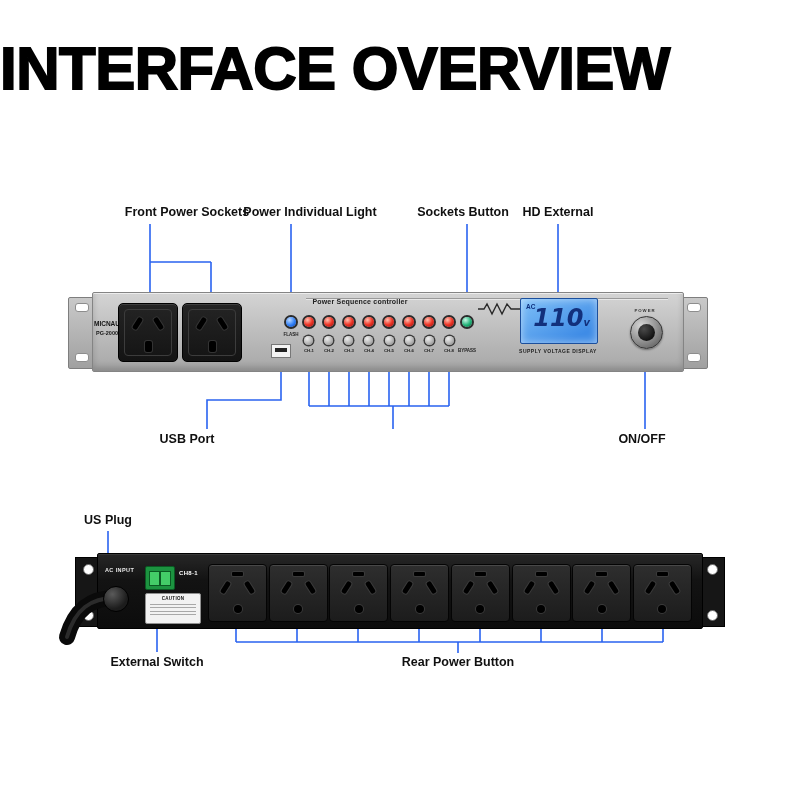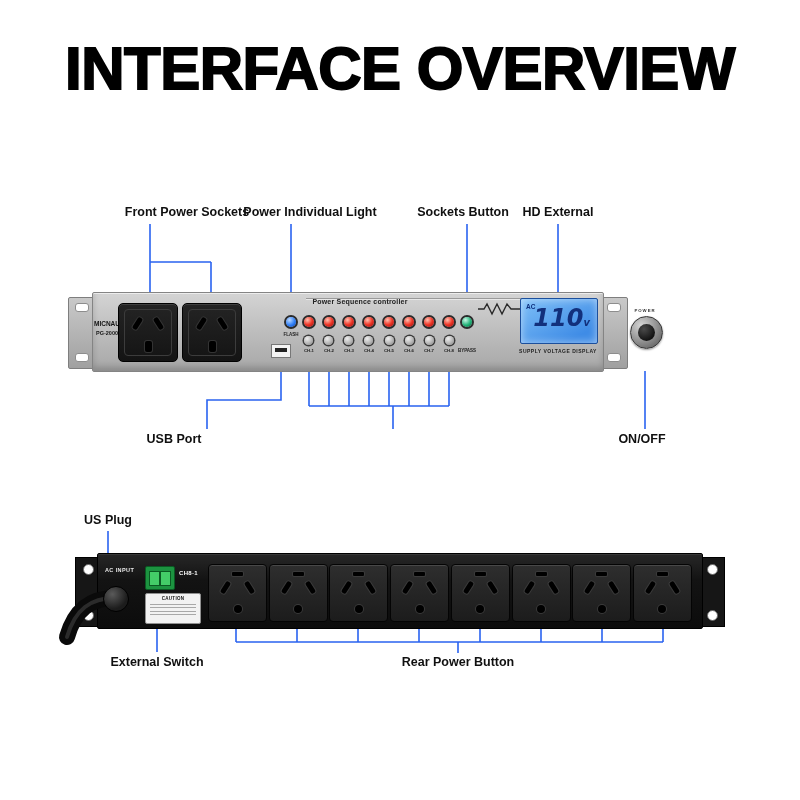--- a/index.html
+++ b/index.html
@@ -1,28 +1,28 @@
 <!DOCTYPE html>
 <html><head>
 <meta charset="utf-8">
 <style>
   html,body{margin:0;padding:0;background:#fff;}
   .page{position:relative;width:800px;height:800px;background:#fff;overflow:hidden;
         font-family:"Liberation Sans",sans-serif;}
   .lines{position:absolute;left:0;top:0;width:800px;height:800px;pointer-events:none;}
 
-  .title{position:absolute;left:0;right:0;top:34px;margin:0;text-align:center;
+  .title{position:absolute;left:0;right:0;top:34px;margin:0;text-align:left;
          font-size:60px;font-weight:900;letter-spacing:-.5px;color:#000;
          -webkit-text-stroke:1.8px #000;}
 
   .callout{position:absolute;transform:translateX(-50%);font-size:12.5px;font-weight:700;
            color:#101010;white-space:nowrap;text-align:center;}
 
   
-  .front-device{position:absolute;left:68px;top:292px;width:560px;height:80px;}
+  .front-device{position:absolute;left:68px;top:292px;width:640px;height:80px;}
   .ear{position:absolute;top:5px;width:26px;height:70px;border:1px solid #7e7e7e;border-radius:2px;
        background:linear-gradient(180deg,#c9c9c9,#a0a0a0);}
   .ear-l{left:0}.ear-r{right:0}
   .hole{position:absolute;left:6px;width:12px;height:7px;background:#fff;border:1px solid #8d8d8d;border-radius:3px;}
   .h1{top:5px}.h2{top:55px}
   .fbody{position:absolute;left:24px;right:24px;top:0;height:78px;border:1px solid #848484;border-radius:2px;
          background:linear-gradient(180deg,#d4d4d4,#bdbdbd 50%,#a7a7a7);
          box-shadow:inset 0 1px 0 rgba(255,255,255,.6), inset 0 -4px 6px rgba(0,0,0,.18);}
   .seam{position:absolute;left:238px;right:40px;top:6px;height:1px;background:rgba(125,125,125,.65);
         box-shadow:0 1px 0 rgba(255,255,255,.5);}
@@ -219,21 +219,21 @@
       <span class="val"><span>110</span><span class="unit">v</span></span>
     </div>
     <div class="lcd-caption">SUPPLY VOLTAGE DISPLAY</div>
 
     <div class="power-label">POWER</div>
     <div class="power-btn">
         <i></i>
       </div>
   </div>
 
-  <div class="callout" style="left:174px;top:432px">USB Port</div>
+  <div class="callout" style="left:187px;top:432px">USB Port</div>
   <div class="callout" style="left:642px;top:432px">ON/OFF</div>
 
   <div class="callout" style="left:108px;top:513px">US Plug</div>
 
   <div class="rear-device">
     <div class="rear-ear re-l">
       <i class="rhole rh1"></i>
       <i class="rhole rh2"></i>
     </div>
     <div class="rear-ear re-r">

